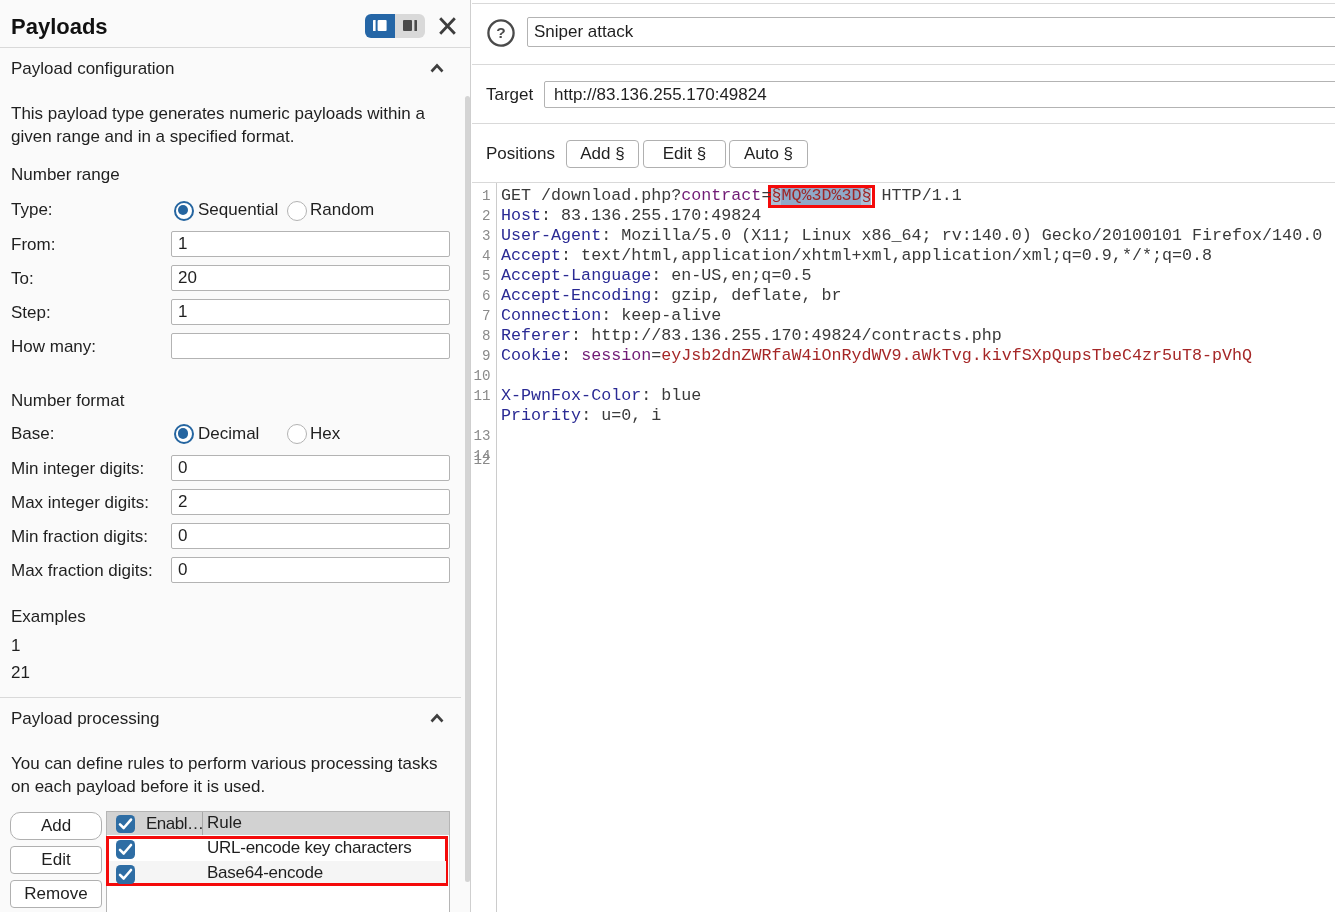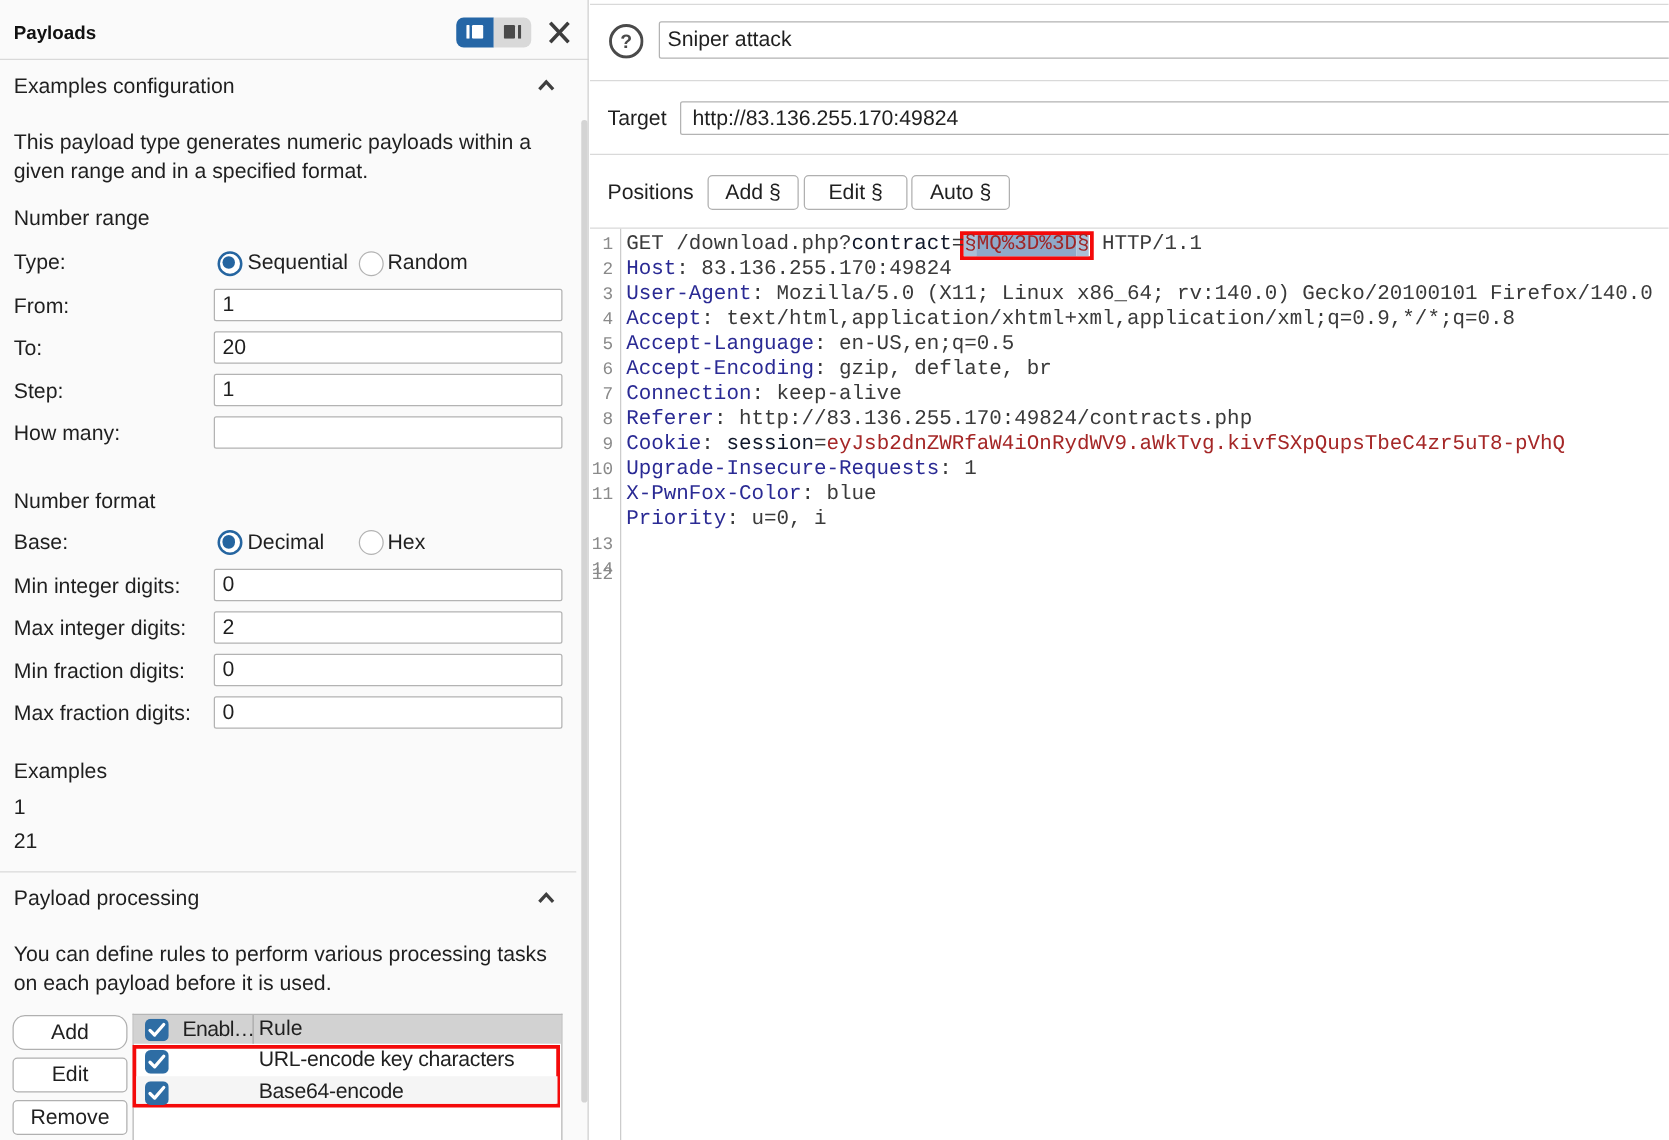--- a/index.html
+++ b/index.html
@@ -10,50 +10,50 @@
   .inp{position:absolute;background:#fff;border:1px solid #b3b3b3;border-radius:2px;font-size:17px;color:#1f1f1f;line-height:24px;padding-left:6px;white-space:nowrap;}
   .btn{position:absolute;background:#fff;border:1px solid #b0b0b0;border-radius:4px;font-size:17px;color:#1f1f1f;display:flex;align-items:center;justify-content:center;white-space:nowrap;}
   .hr{position:absolute;height:1px;background:#d9d9d9;}
   .radio{position:absolute;width:20px;height:20px;border-radius:50%;box-sizing:border-box;background:#fff;}
   .radio.sel{border:2.6px solid #2565a0;}
   .radio.sel::after{content:"";position:absolute;left:2.2px;top:2.2px;width:10.4px;height:10.4px;border-radius:50%;background:#2565a0;}
   .radio.un{border:1.6px solid #b3b3b3;}
   .mline{position:absolute;left:501px;height:20px;line-height:20px;font-family:"Liberation Mono",monospace;font-size:16.7px;color:#3a3a3a;white-space:pre;}
   .gut{position:absolute;left:470.5px;width:20px;height:20px;line-height:20px;text-align:right;font-family:"Liberation Mono",monospace;font-size:14.2px;color:#8a8a8a;}
   .hn{color:#2a2a94;}
-  .pn{color:#0f172a;}
+  .pn{color:#701a75;}
   .rv{color:#a52727;}
   .mark{color:#9e2626;}
 </style>
 </head>
 <body>
 <div id="stage">
 
   <div class="abs" style="left:0;top:0;width:471px;height:912px;background:#fafafa;"></div>
 
-  <div class="t" style="left:11px;top:16px;height:22px;line-height:22px;font-size:15px;font-weight:bold;color:#111;">Payloads</div>
+  <div class="t" style="left:11px;top:16px;height:22px;line-height:22px;font-size:22px;font-weight:bold;color:#111;">Payloads</div>
 
   <div class="abs" style="left:365px;top:13.5px;width:30px;height:24.5px;background:#2566a6;border-radius:6px 0 0 6px;"></div>
   <div class="abs" style="left:395px;top:13.5px;width:30px;height:24.5px;background:#d9d9d9;border-radius:0 6px 6px 0;"></div>
   <svg class="abs" style="left:373px;top:20px;" width="14" height="11" viewBox="0 0 14 11">
       <rect x="0" y="0" width="2.6" height="11" rx="0.5" fill="#fff"></rect>
       <rect x="4.6" y="0" width="9" height="11" rx="1" fill="#fff"></rect>
     </svg>
   <svg class="abs" style="left:403px;top:20px;" width="14" height="11" viewBox="0 0 14 11">
       <rect x="0" y="0" width="9" height="11" rx="1" fill="#4a4a4a"></rect>
       <rect x="11.4" y="0" width="2.6" height="11" rx="0.5" fill="#4a4a4a"></rect>
     </svg>
 
   <svg class="abs" style="left:438.5px;top:17px;" width="17" height="18" viewBox="0 0 17 18">
       <path d="M1.2 1.2 L15.8 16.8 M15.8 1.2 L1.2 16.8" stroke="#3d3d3d" stroke-width="2.8" fill="none"></path>
     </svg>
 
   <div class="hr" style="left:0;top:47px;width:471px;"></div>
 
-  <div class="t" style="left:11px;top:59px;">Examples configuration</div>
+  <div class="t" style="left:11px;top:59px;">Payload configuration</div>
   <svg class="abs" style="left:430px;top:63px;" width="14" height="10" viewBox="0 0 14 10">
       <path d="M1.5 8.5 L7 2.5 L12.5 8.5" stroke="#3f3f3f" stroke-width="2.6" fill="none"></path>
     </svg>
 
   <div class="t" style="left:11px;top:102px;height:46px;line-height:23px;white-space:normal;width:450px;">This payload type generates numeric payloads within a<br>given range and in a specified format.</div>
 
   <div class="t" style="left:11px;top:165px;">Number range</div>
 
   <div class="t" style="left:11px;top:200px;">Type:</div>
   <div class="radio sel" style="left:173.5px;top:200.5px;"></div>
@@ -176,17 +176,16 @@
     </div>
   <div class="mline" style="top:186px;">GET /download.php?<span class="pn">contract</span>=<span class="mark">§MQ%3D%3D§</span> HTTP/1.1</div>
   <div class="mline" style="top:206px;"><span class="hn">Host</span>: 83.136.255.170:49824</div>
   <div class="mline" style="top:226px;"><span class="hn">User-Agent</span>: Mozilla/5.0 (X11; Linux x86_64; rv:140.0) Gecko/20100101 Firefox/140.0</div>
   <div class="mline" style="top:246px;"><span class="hn">Accept</span>: text/html,application/xhtml+xml,application/xml;q=0.9,*/*;q=0.8</div>
   <div class="mline" style="top:266px;"><span class="hn">Accept-Language</span>: en-US,en;q=0.5</div>
   <div class="mline" style="top:286px;"><span class="hn">Accept-Encoding</span>: gzip, deflate, br</div>
   <div class="mline" style="top:306px;"><span class="hn">Connection</span>: keep-alive</div>
   <div class="mline" style="top:326px;"><span class="hn">Referer</span>: http://83.136.255.170:49824/contracts.php</div>
   <div class="mline" style="top:346px;"><span class="hn">Cookie</span>: <span class="pn">session</span>=<span class="rv">eyJsb2dnZWRfaW4iOnRydWV9.aWkTvg.kivfSXpQupsTbeC4zr5uT8-pVhQ</span></div>
-  <div class="mline" style="top:366px;"><span class="hn">Upgrade-Insecure-Requests</span>: 1</div>
   <div class="mline" style="top:386px;"><span class="hn">X-PwnFox-Color</span>: blue</div>
   <div class="mline" style="top:406px;"><span class="hn">Priority</span>: u=0, i</div>
 
 </div>
 
 </body></html>

